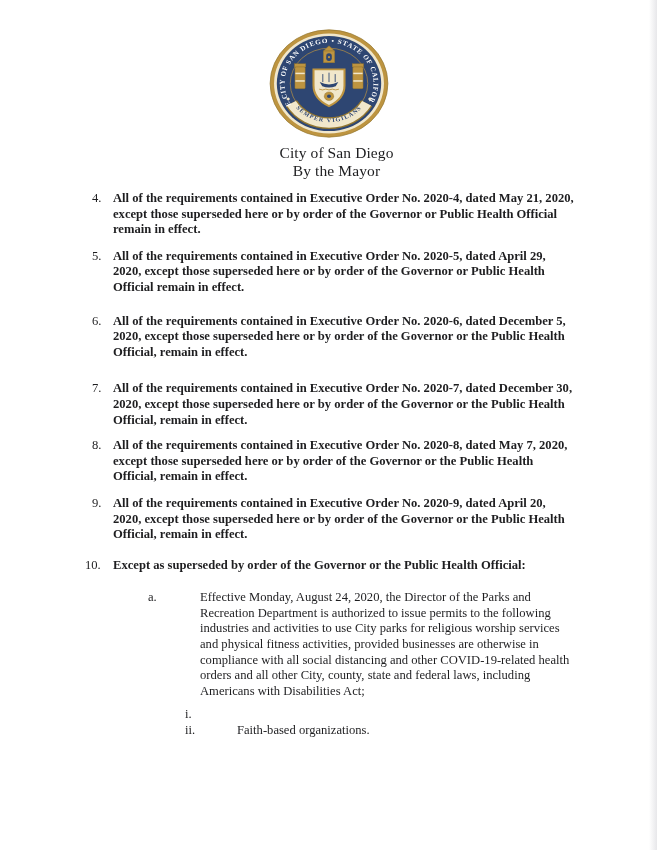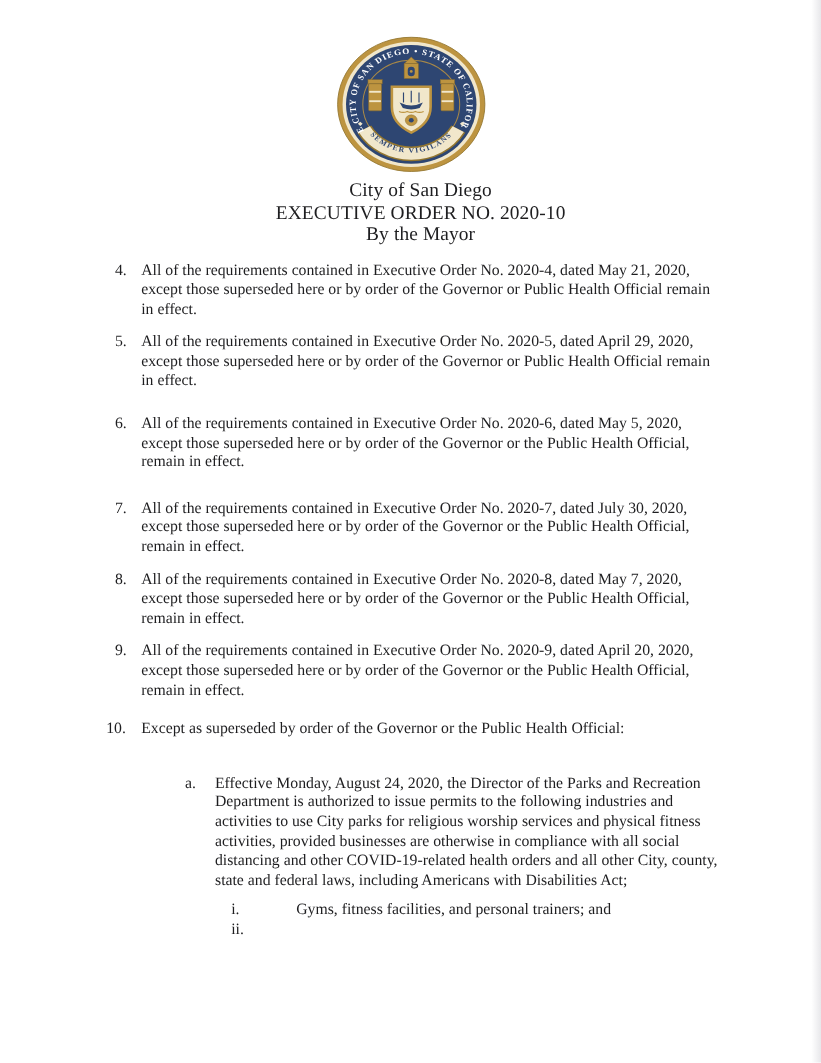--- a/index.html
+++ b/index.html
@@ -28,30 +28,30 @@
   }
   .content {
     margin: 12px 0 0 85px;
     width: 492px;
     font-size: 12.6px;
     line-height: 15.6px;
   }
   .item { display: flex; }
   .item .num { flex: none; width: 28px; padding-left: 7px; }
   .item.ten .num { padding-left: 0; }
-  .item .txt { flex: none; width: 462px; }
+  .item .txt { flex: none; width: 462px; font-weight: bold; }
   .mb10 { margin-bottom: 10px; }
   .mb11 { margin-bottom: 11px; }
   .mb15 { margin-bottom: 15px; }
-  .mb17 { margin-bottom: 28px; }
+  .mb17 { margin-bottom: 17px; }
   .mb18 { margin-bottom: 18px; }
   .mb21 { margin-bottom: 21px; }
   .sub-a { display: flex; margin-left: 63px; margin-bottom: 8px; }
   .sub-a .label { flex: none; width: 24px; }
-  .sub-a .txt2 { width: 410px; }
+  .sub-a .txt2 { width: 410px; margin-left: 28px; }
   .roman { display: flex; margin-left: 100px; }
   .roman .label { flex: none; width: 52px; }
   .roman .txt3 { flex: 1; }
 </style>
 </head>
 <body>
 
 <div class="page">
 
   <div class="seal-wrap">
@@ -107,44 +107,43 @@
         <path d="M 51,58.5 Q 60 63.5 69 58.5 L 66.5,63 Q 60 65.5 53.5 63 Z" fill="#2e4672"></path>
         <path d="M 50.5,66 q 3.2 1.6 6.4 0 q 3.1 1.6 6.3 0 q 3.2 1.6 6.4 0" stroke="#bd9440" stroke-width="0.9" fill="none"></path>
         <circle cx="60" cy="73.5" r="4.6" fill="#bd9440" stroke="#8a6d2a" stroke-width="0.4"></circle>
         <circle cx="60" cy="73.5" r="1.9" fill="#2e4672"></circle>
       </g>
     </svg>
   </div>
 
   <div class="title-block">
     <div>City of San Diego</div>
-    <div>EXECUTIVE ORDER NO. 2020-10</div>
     <div>By the Mayor</div>
   </div>
 
   <div class="content">
 
     <div class="item mb11">
       <span class="num">4.</span>
       <span class="txt">All of the requirements contained in Executive Order No. 2020-4, dated May 21, 2020, except those superseded here or by order of the Governor or Public Health Official remain in effect.</span>
     </div>
 
     <div class="item mb18">
       <span class="num">5.</span>
       <span class="txt">All of the requirements contained in Executive Order No. 2020-5, dated April 29, 2020, except those superseded here or by order of the Governor or Public Health Official remain in effect.</span>
     </div>
 
     <div class="item mb21">
       <span class="num">6.</span>
-      <span class="txt">All of the requirements contained in Executive Order No. 2020-6, dated May 5, 2020, except those superseded here or by order of the Governor or the Public Health Official, remain in effect.</span>
+      <span class="txt">All of the requirements contained in Executive Order No. 2020-6, dated December 5, 2020, except those superseded here or by order of the Governor or the Public Health Official, remain in effect.</span>
     </div>
 
     <div class="item mb10">
       <span class="num">7.</span>
-      <span class="txt">All of the requirements contained in Executive Order No. 2020-7, dated July 30, 2020, except those superseded here or by order of the Governor or the Public Health Official, remain in effect.</span>
+      <span class="txt">All of the requirements contained in Executive Order No. 2020-7, dated December 30, 2020, except those superseded here or by order of the Governor or the Public Health Official, remain in effect.</span>
     </div>
 
     <div class="item mb11">
       <span class="num">8.</span>
       <span class="txt">All of the requirements contained in Executive Order No. 2020-8, dated May 7, 2020, except those superseded here or by order of the Governor or the Public Health Official, remain in effect.</span>
     </div>
 
     <div class="item mb15">
       <span class="num">9.</span>
       <span class="txt">All of the requirements contained in Executive Order No. 2020-9, dated April 20, 2020, except those superseded here or by order of the Governor or the Public Health Official, remain in effect.</span>
@@ -155,23 +154,23 @@
       <span class="txt">Except as superseded by order of the Governor or the Public Health Official:</span>
     </div>
 
     <div class="sub-a">
       <span class="label">a.</span>
       <span class="txt2">Effective Monday, August 24, 2020, the Director of the Parks and Recreation Department is authorized to issue permits to the following industries and activities to use City parks for religious worship services and physical fitness activities, provided businesses are otherwise in compliance with all social distancing and other COVID-19-related health orders and all other City, county, state and federal laws, including Americans with Disabilities Act;</span>
     </div>
 
     <div class="roman">
       <span class="label">i.</span>
-      <span class="txt3">Gyms, fitness facilities, and personal trainers; and</span>
     </div>
 
     <div class="roman">
       <span class="label">ii.</span>
+      <span class="txt3">Faith-based organizations.</span>
     </div>
 
   </div>
 </div>
 
 <div class="scan-edge"></div>
 
 </body></html>

